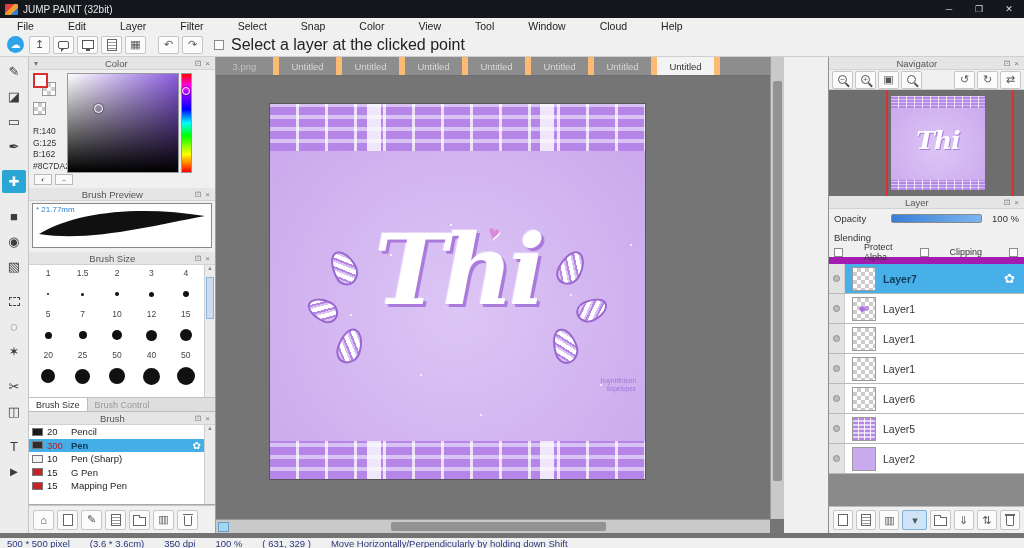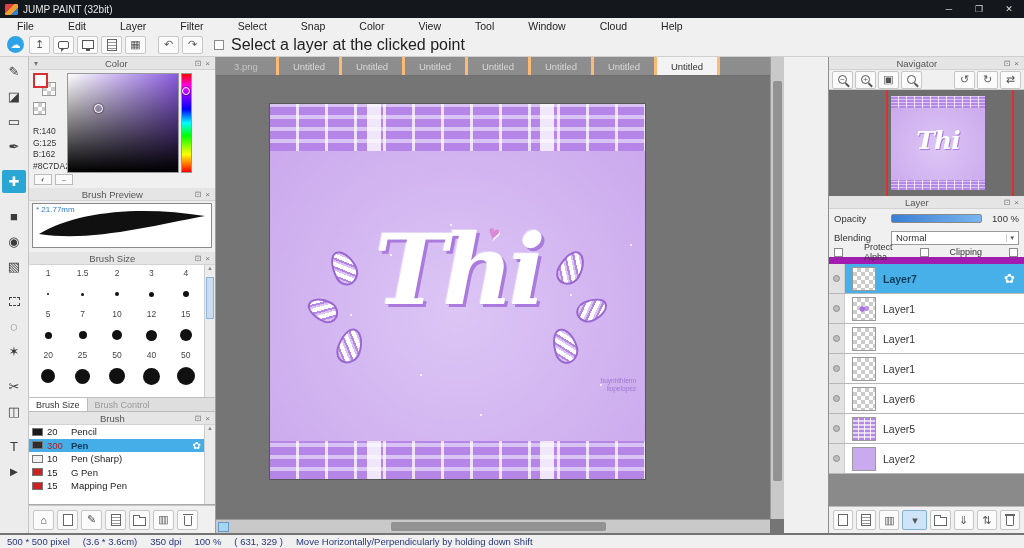--- a/index.html
+++ b/index.html
@@ -101,21 +101,21 @@
   .num-red { color:#b81e1e; font-weight:normal; }
   .b-gear { margin-left:auto; margin-right:3px; color:#fff; font-size:10px; }
   .brush-scroll { position:absolute; right:0; top:0; bottom:0; width:11px; background:#ececec; border-left:1px solid #ccc; font-size:6px; color:#888; text-align:center; }
 
   .panel-bottom-icons { position:absolute; bottom:0; left:0; right:0; height:28px; background:#f0f0f0; border-top:1px solid #c6c6c6; display:flex; align-items:center; gap:3px; padding:0 4px; }
   .pbtn { width:21px; height:20px; border:1px solid #c6c6c6; background:#fbfbfb; border-radius:2px; display:flex; align-items:center; justify-content:center; font-size:11px; color:#555; }
 
   
   .canvas-region { position:absolute; left:216px; right:240px; top:0; bottom:0; background:#757575; }
   .doc-tabs { position:absolute; top:0; left:0; right:14px; height:19px; background:#8d8d8d; display:flex; border-bottom:1px solid #6f6f6f; }
-  .doc-tab { width:63px; display:flex; align-items:center; justify-content:center; font-size:9.5px; color:#d8d8d8; border-right:3px solid #fdba74; }
+  .doc-tab { width:63px; display:flex; align-items:center; justify-content:center; font-size:9.5px; color:#d8d8d8; border-right:6px solid #fdba74; }
   .doc-tab.first { color:#c4c4c4; }
   .doc-tab.active { background:#f3f3f3; color:#333; }
   .canvas-viewport { position:absolute; top:19px; left:0; right:14px; bottom:14px; overflow:hidden; }
 
   .artwork { position:absolute; left:54px; top:28px; width:375px; height:375px;
       background:radial-gradient(circle at 50% 55%, #dcc6f5 0%, #c9a5ec 100%); box-shadow:0 0 0 1px rgba(0,0,0,.25); }
   .plaid { position:absolute; left:0; right:0;
       background:
         linear-gradient(90deg, rgba(255,255,255,0) 0 97px, rgba(255,255,255,.8) 97px 111px, rgba(255,255,255,0) 111px 270px, rgba(255,255,255,.8) 270px 284px, rgba(255,255,255,0) 284px),
         repeating-linear-gradient(90deg, rgba(255,255,255,0) 0 26px, rgba(255,255,255,.75) 26px 29px),
@@ -183,21 +183,21 @@
   .t-plaid { background:repeating-linear-gradient(90deg, rgba(255,255,255,0) 0 5px, rgba(255,255,255,.85) 5px 6px), repeating-linear-gradient(0deg,#b586e7 0 2px,#e3d3f6 2px 4px); }
   .t-solid { background:#c9aaee; }
   .layer-name { font-size:10.5px; color:#333; }
   .layer-row.selected .layer-name { font-weight:bold; color:#103c58; }
   .layer-gear { margin-left:auto; margin-right:9px; color:#fff; font-size:13px; }
   .layer-icons { position:absolute; bottom:0; left:0; right:0; height:27px; background:#f0f0f0; border-top:1px solid #bbb; display:flex; align-items:center; gap:3px; padding:0 4px; }
   .pbtn.pressed { background:#cfe4f7; border-color:#7fb0d8; }
   .pbtn.wide { width:26px; }
 
   
-  .statusbar { position:absolute; bottom:0; left:0; right:0; height:15px; background:#f0f0f0; border-top:2px solid #737373; display:flex; align-items:center; gap:13px; padding:0 7px; font-size:9.5px; color:#27367c; white-space:nowrap; }
+  .statusbar { position:absolute; bottom:0; left:0; right:0; height:15px; background:#f0f0f0; border-top:5px solid #737373; display:flex; align-items:center; gap:20px; padding:0 7px; font-size:9.5px; color:#27367c; white-space:nowrap; }
 </style>
 </head>
 <body>
 
 <div class="titlebar">
   <div class="app-icon"></div>
   <span class="title-text">JUMP PAINT (32bit)</span>
   <div class="win-controls">
     <div class="win-btn">─</div>
     <div class="win-btn">❐</div>
@@ -547,24 +547,20 @@
         <span class="ph-ic">⊡</span>
         <span class="ph-ic">×</span>
       </div>
       <div class="lc-row op">
         <span class="lc-label">Opacity</span>
         <div class="slider"></div>
         <span class="op-val">100 %</span>
       </div>
       <div class="lc-row bl">
         <span class="lc-label">Blending</span>
-        <div class="select">
-          <span>Normal</span>
-          <span class="select-arrow">▾</span>
-        </div>
       </div>
       <div class="lc-row ck">
         <div class="cb-sm"></div>
         <span class="ck-label">Protect Alpha</span>
         <div class="cb-sm"></div>
         <span class="ck-label">Clipping</span>
         <div class="cb-sm"></div>
         <span class="ck-label">Lock</span>
       </div>
 

